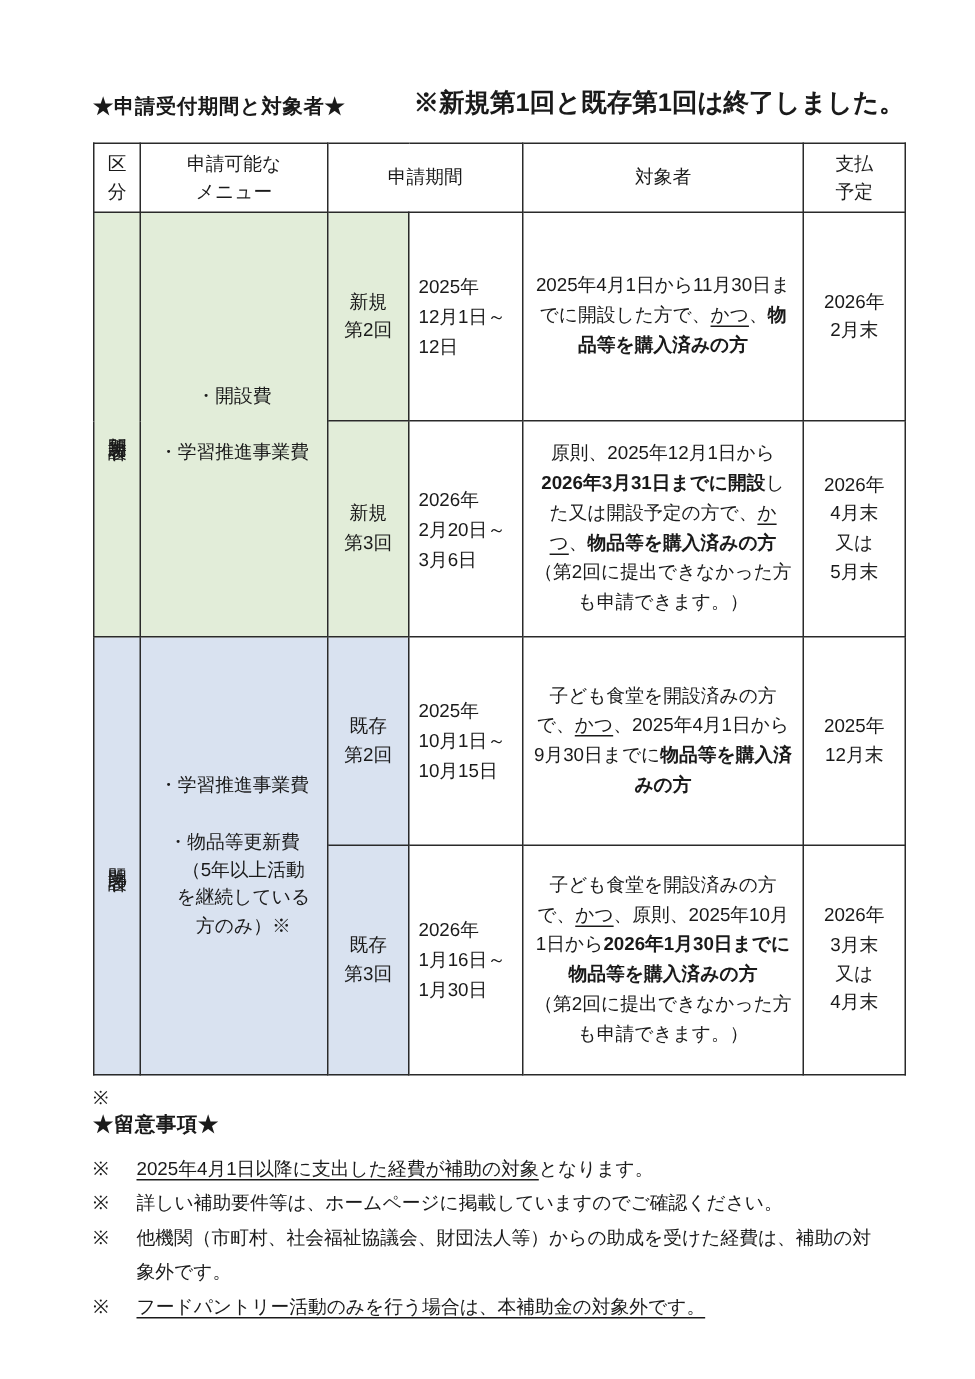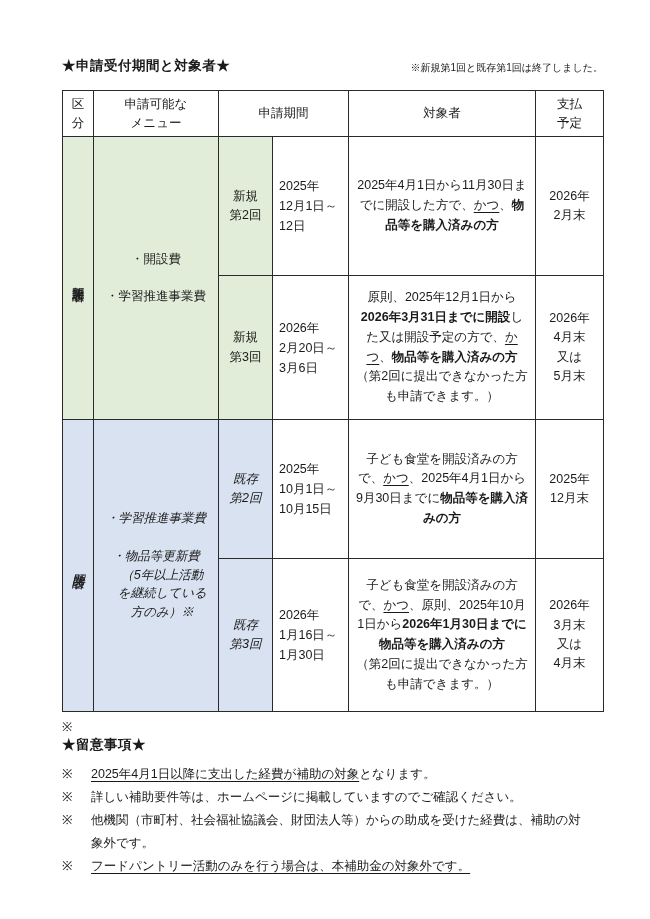--- a/index.html
+++ b/index.html
@@ -12,38 +12,38 @@
   body{
     width:650px;height:919px;background:#ffffff;color:var(--ink);
     font-family:"Liberation Sans",sans-serif;
     -webkit-font-smoothing:antialiased;
   }
   .page{padding:57px 0 0 62px;}
 
   
   .head-row{width:541px;display:flex;justify-content:space-between;align-items:flex-end;}
   .doc-title{font-size:13.5px;font-weight:bold;letter-spacing:.5px;white-space:nowrap;}
-  .head-note{font-size:10px;font-weight:normal;white-space:nowrap;}
+  .head-note{font-size:17px;font-weight:bold;white-space:nowrap;}
 
   
   table.sched{border-collapse:collapse;table-layout:fixed;width:541px;margin-top:15px;}
   table.sched th,table.sched td{
     border:1.5px solid var(--border);
     font-size:12.5px;vertical-align:middle;padding:3px 6px;
     box-sizing:border-box;
   }
   table.sched th{font-weight:normal;text-align:center;line-height:1.45;}
   tr.hdr{height:46px;}
   tr.r1{height:139px;}
   tr.r2{height:144px;}
   tr.r3{height:139px;}
   tr.r4{height:153px;}
   .pre{white-space:pre-line;}
   .bg-g{background:var(--green);}
-  .bg-b{background:var(--blue);font-style:italic;}
+  .bg-b{background:var(--blue);}
   td.cat-cell{padding:0;text-align:center;}
   .vert{
     writing-mode:vertical-rl;text-orientation:upright;
     margin:0 auto;letter-spacing:1px;line-height:1;font-size:12.5px;
   }
   td.menu-cell{text-align:center;padding-left:8px;line-height:1.5;}
   td.round-cell{text-align:center;line-height:1.55;padding:3px 2px;}
   td.period-cell{text-align:left;padding-left:8px;line-height:1.6;}
   td.target-cell{text-align:center;padding:8px 7px;line-height:1.58;white-space:pre-line;}
   td.pay-cell{text-align:center;line-height:1.55;padding:3px 2px;}

